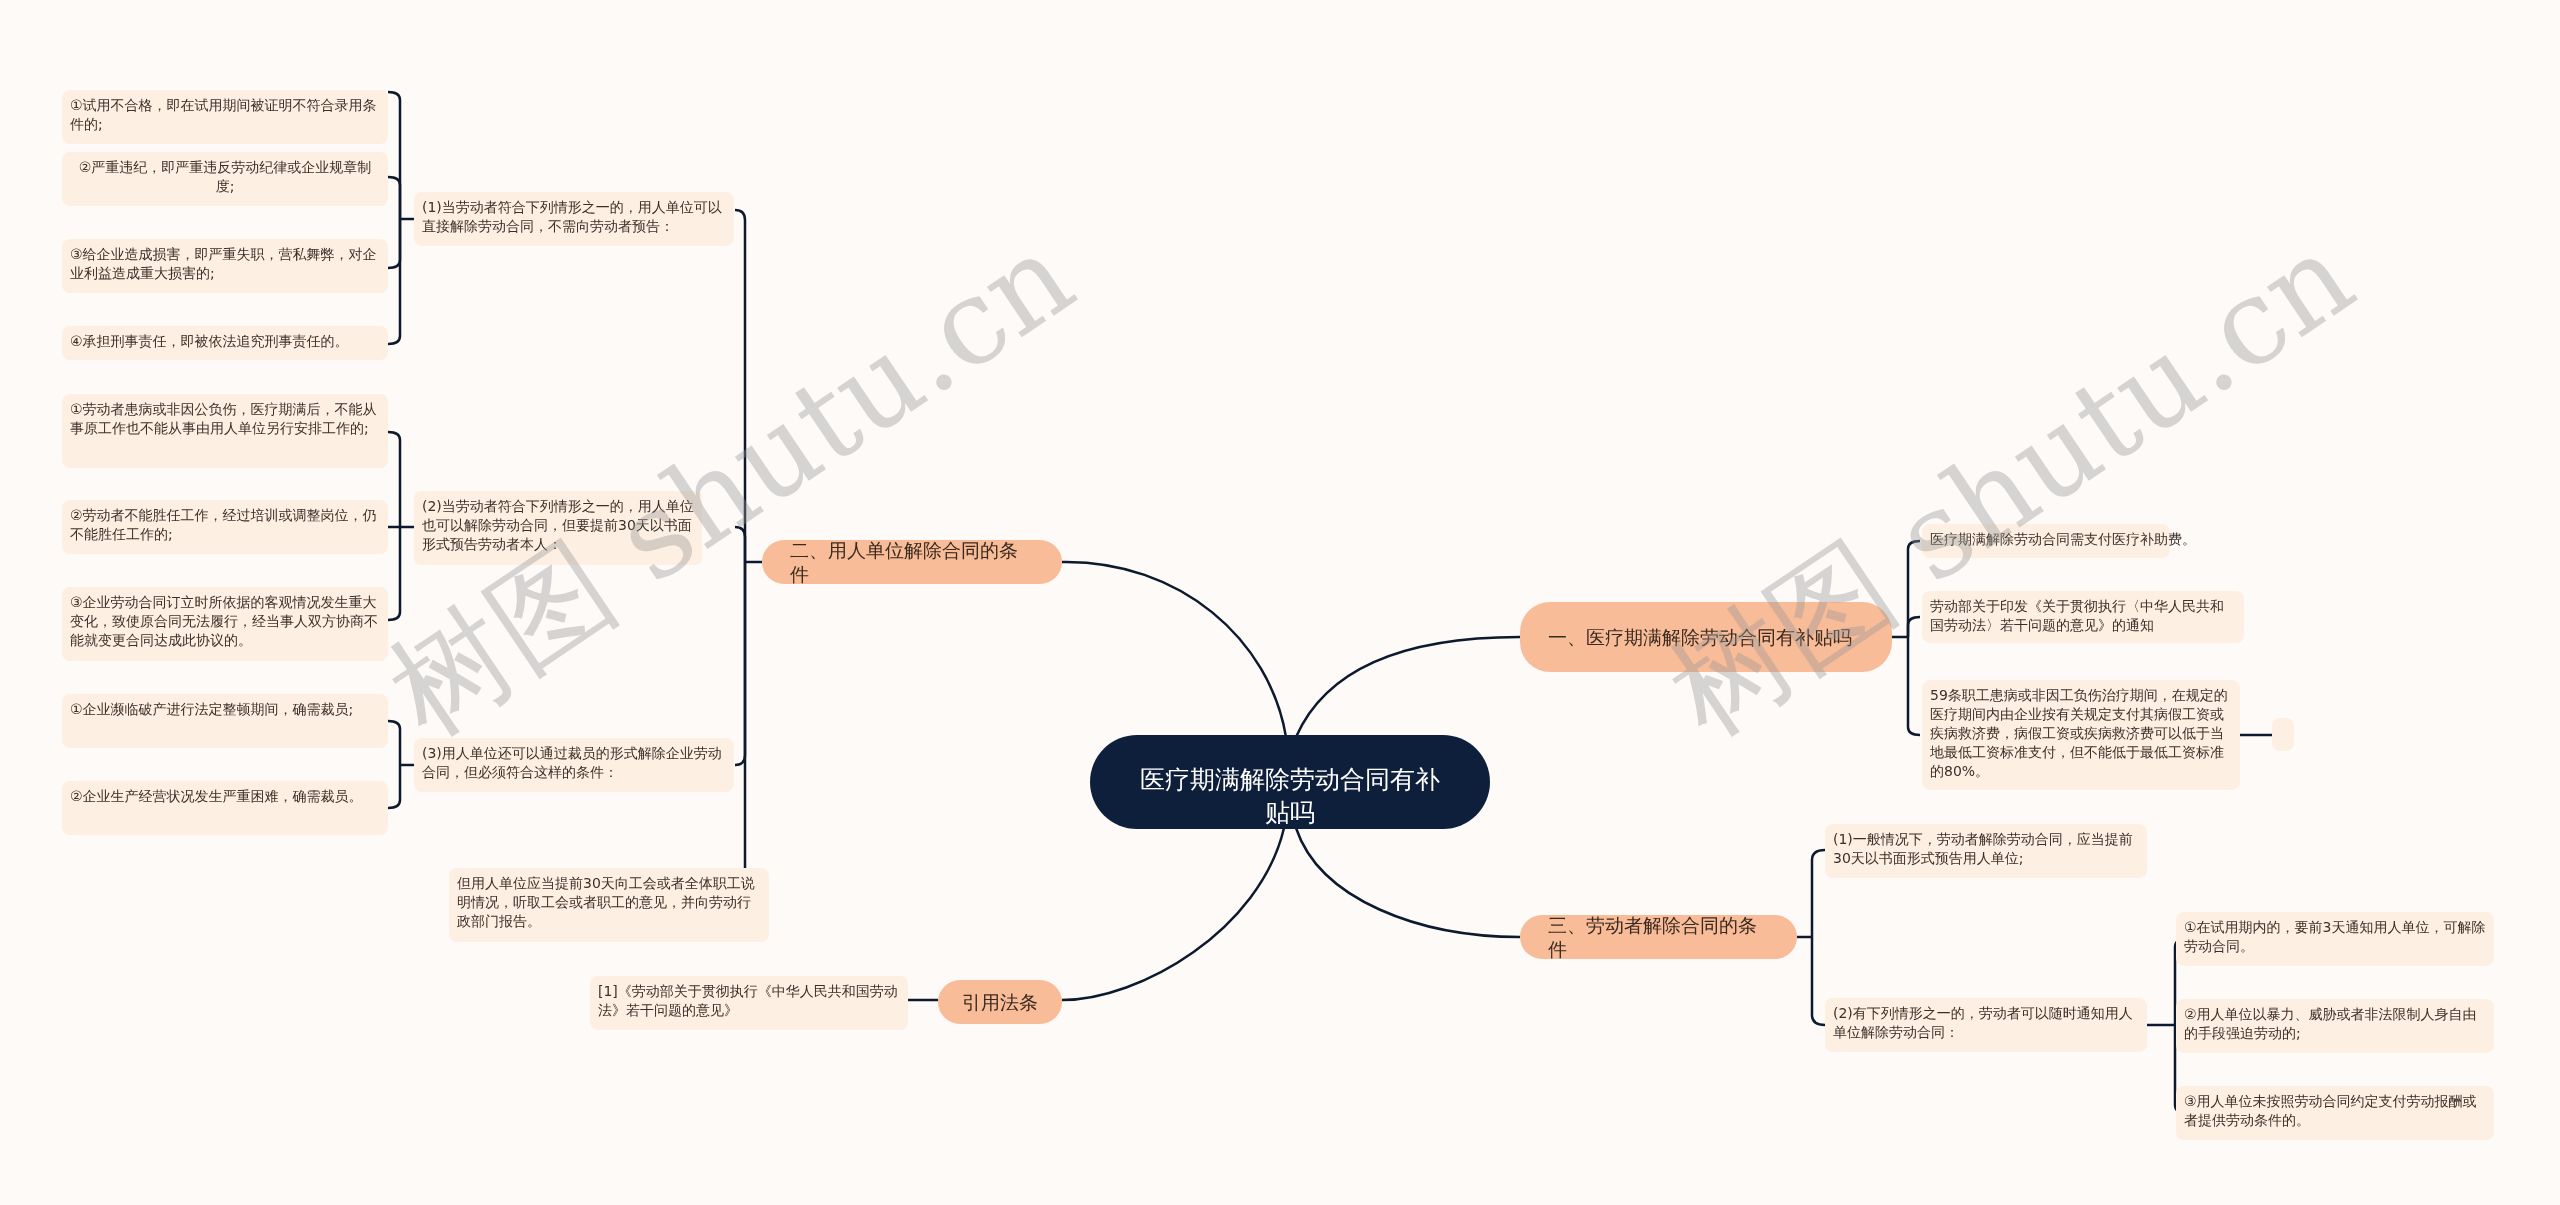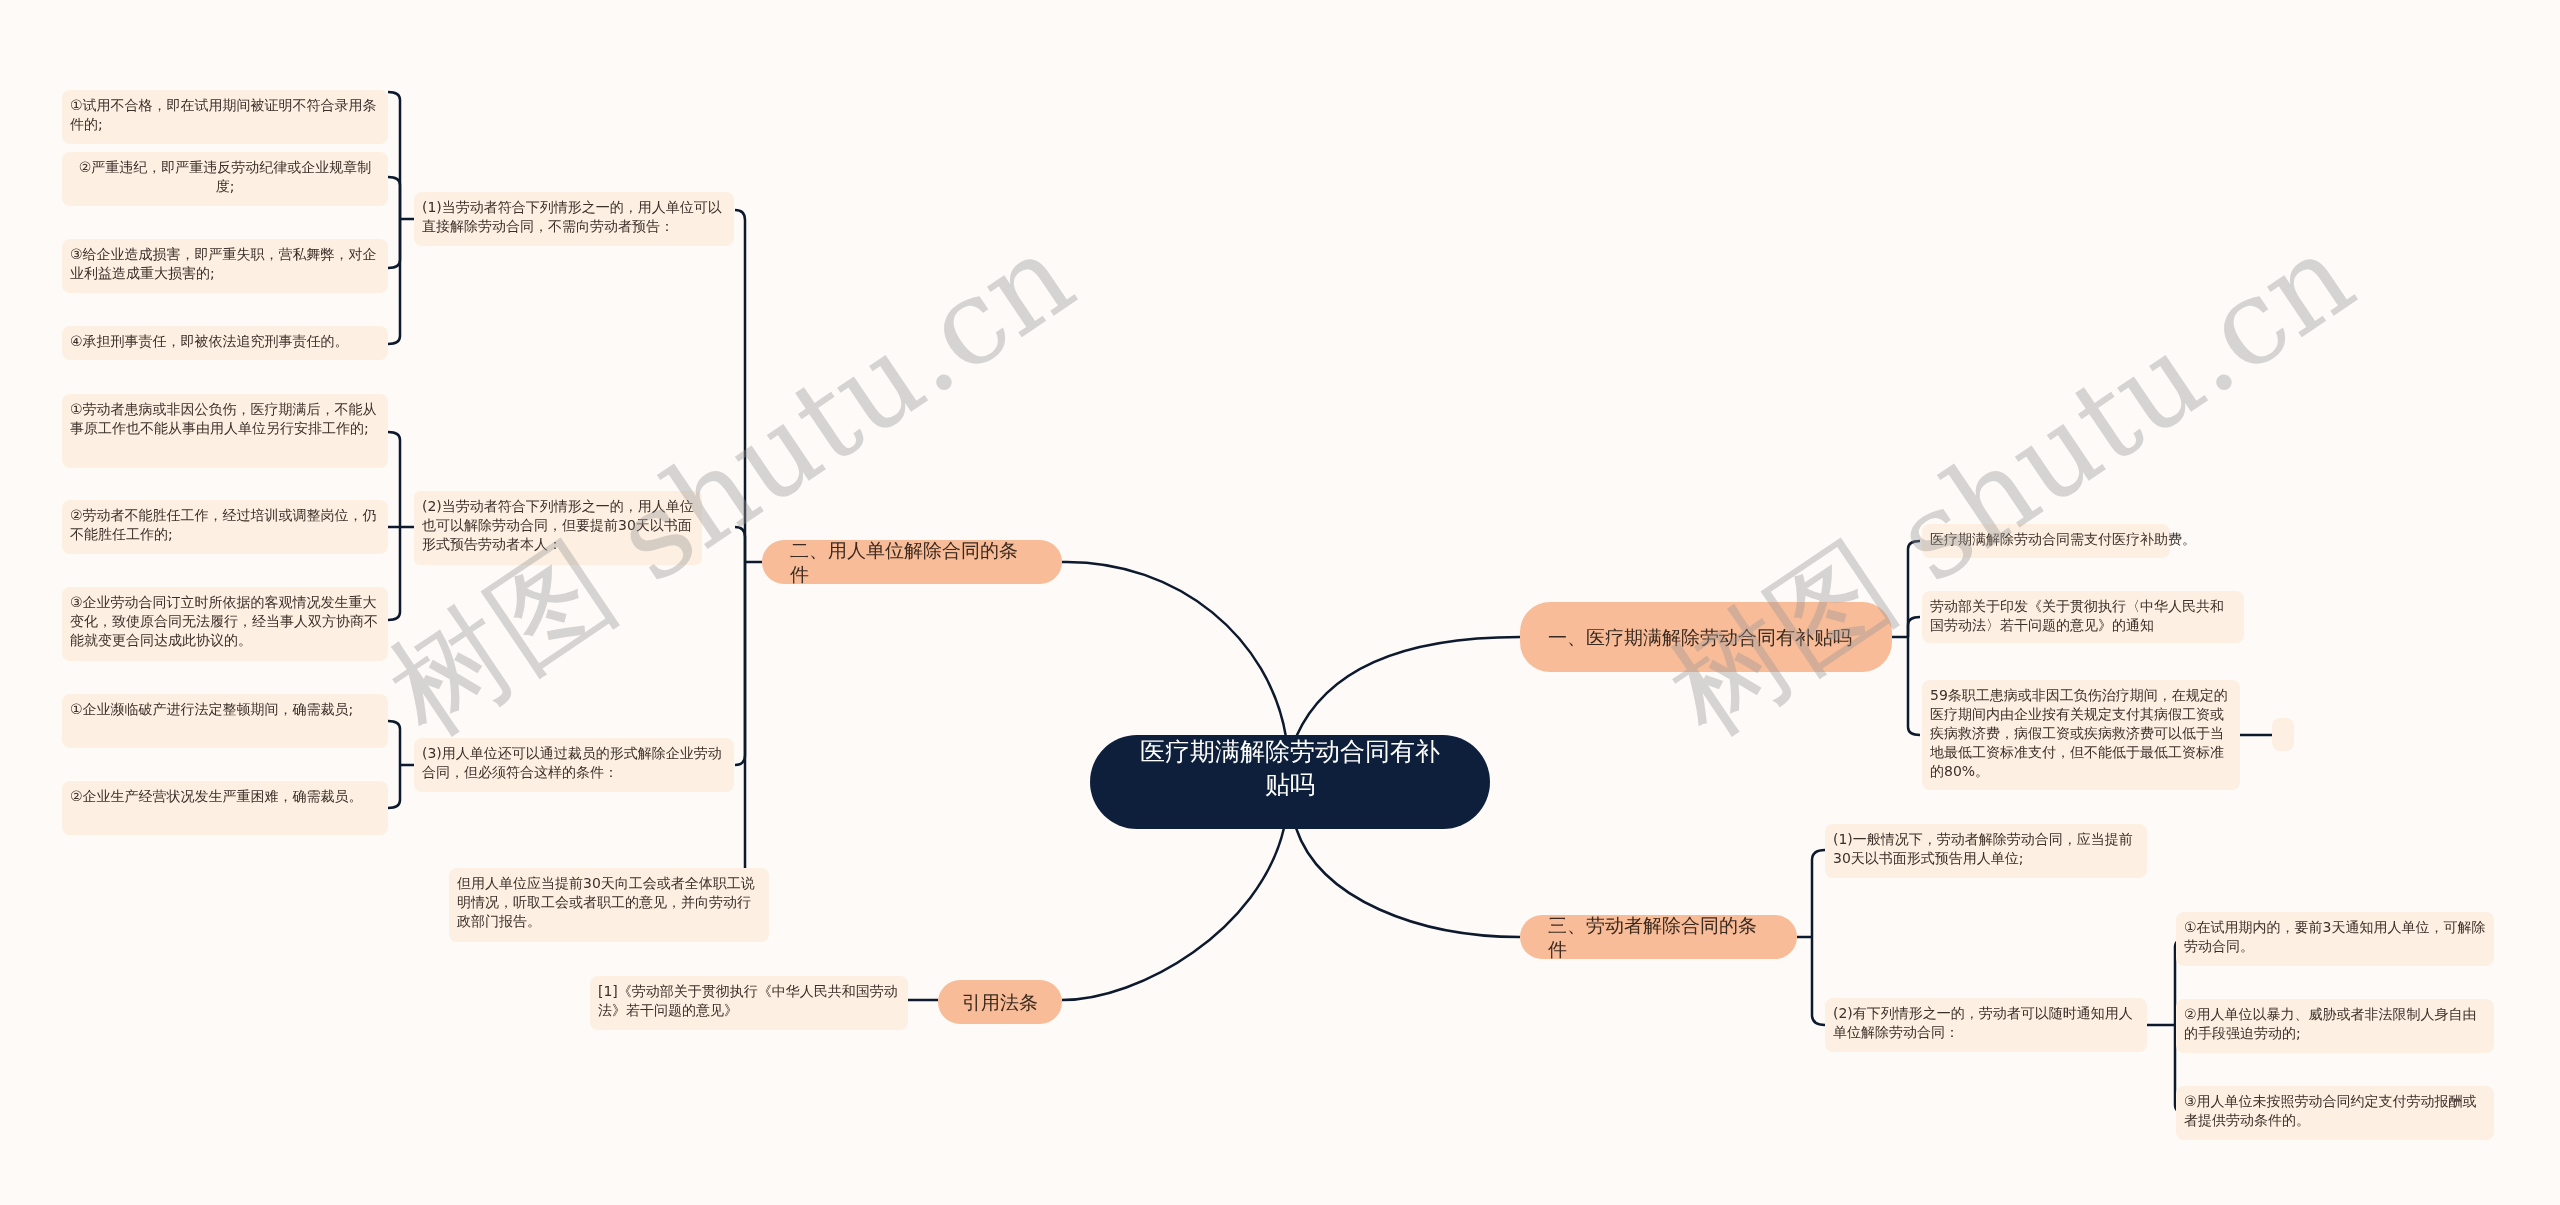--- a/index.html
+++ b/index.html
@@ -14,21 +14,21 @@
   .leaf {
     background:#fdefe1; border-radius:8px;
     font-size:14px; line-height:19px; padding:6px 8px; color:#3b2f29;
   }
   .branch {
     background:#f8bc98; border-radius:30px; font-size:19px; line-height:24px;
     color:#3a2a20; display:flex; align-items:center; padding:0 28px;
   }
   .root {
     background:#0d1f3a; color:#fff; border-radius:48px; font-size:25px;
-    line-height:33px; display:flex; align-items:flex-start; justify-content:center;
+    line-height:33px; display:flex; align-items:flex-end; justify-content:center;
     text-align:center; padding:0 40px;
   }
   .wm {
     position:absolute; font-family:"DejaVu Serif","Liberation Serif",serif;
     font-size:118px; color:rgba(150,150,150,0.38); transform:rotate(-34deg);
     transform-origin:left top; white-space:nowrap; pointer-events:none;
   }
 </style>
 </head>
 <body>

